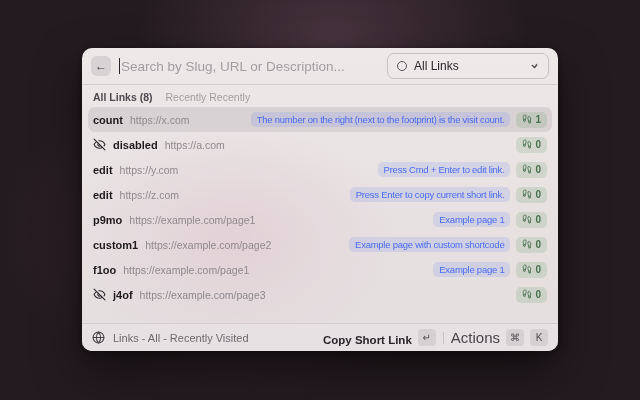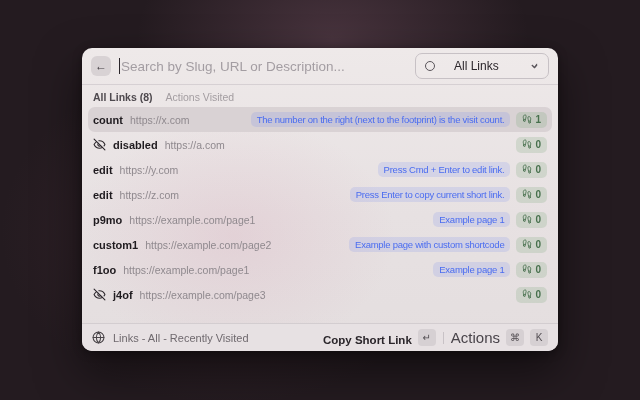--- a/index.html
+++ b/index.html
@@ -36,23 +36,23 @@
     color:#3e393e;font-size:12px;line-height:1;cursor:default;flex:0 0 auto;
   }
   .search{flex:1;display:flex;align-items:flex-end;min-width:0;}
   .caret{width:1px;height:16px;background:#2a252a;margin-right:1px;flex:0 0 auto;}
   .search input{
     width:100%;border:0;outline:0;background:transparent;
     font-family:"Liberation Sans",sans-serif;font-size:13.5px;color:#2a252a;
   }
   .search input::placeholder{color:#a39da2;opacity:1;}
   .dropdown{
-    width:134px;height:26px;flex:0 0 auto;
+    width:162px;height:26px;flex:0 0 auto;
     border:1px solid #c7c1c5;border-radius:7px;
-    display:flex;align-items:center;gap:19px;padding:0 9px;
+    display:flex;align-items:center;gap:7px;padding:0 9px;
     font-size:12px;color:#2b262b;background:rgba(255,255,255,.08);
   }
   .dropdown .circle{width:10px;height:10px;border:1.5px solid #5a555b;border-radius:50%;flex:0 0 auto;}
   .dropdown .chev{margin-left:auto;display:flex;color:#5a555b;}
   .hdivider{height:1px;background:#d6d0d3;position:relative;z-index:1;}
   .section-header{display:flex;align-items:center;gap:13px;padding:6px 11px 3px;position:relative;z-index:1;}
   .sec-left{font-size:10.5px;font-weight:700;color:#4e494e;}
   .sec-right{font-size:10.5px;color:#a39da1;}
   .list{padding:1px 6px 0;position:relative;z-index:1;}
   .row{
@@ -117,21 +117,21 @@
             <path d="m6 9 6 6 6-6"></path>
           </svg>
       </span>
     </div>
   </div>
 
   <div class="hdivider"></div>
 
   <div class="section-header">
     <span class="sec-left">All Links (8)</span>
-    <span class="sec-right">Actions Visited</span>
+    <span class="sec-right">Recently Recently</span>
   </div>
 
   <div class="list">
 
     <div class="row selected">
       <span class="slug">count</span>
       <span class="url">https://x.com</span>
       <span class="right">
         <span class="tag">The number on the right (next to the footprint) is the visit count.</span>
         <span class="visits">

